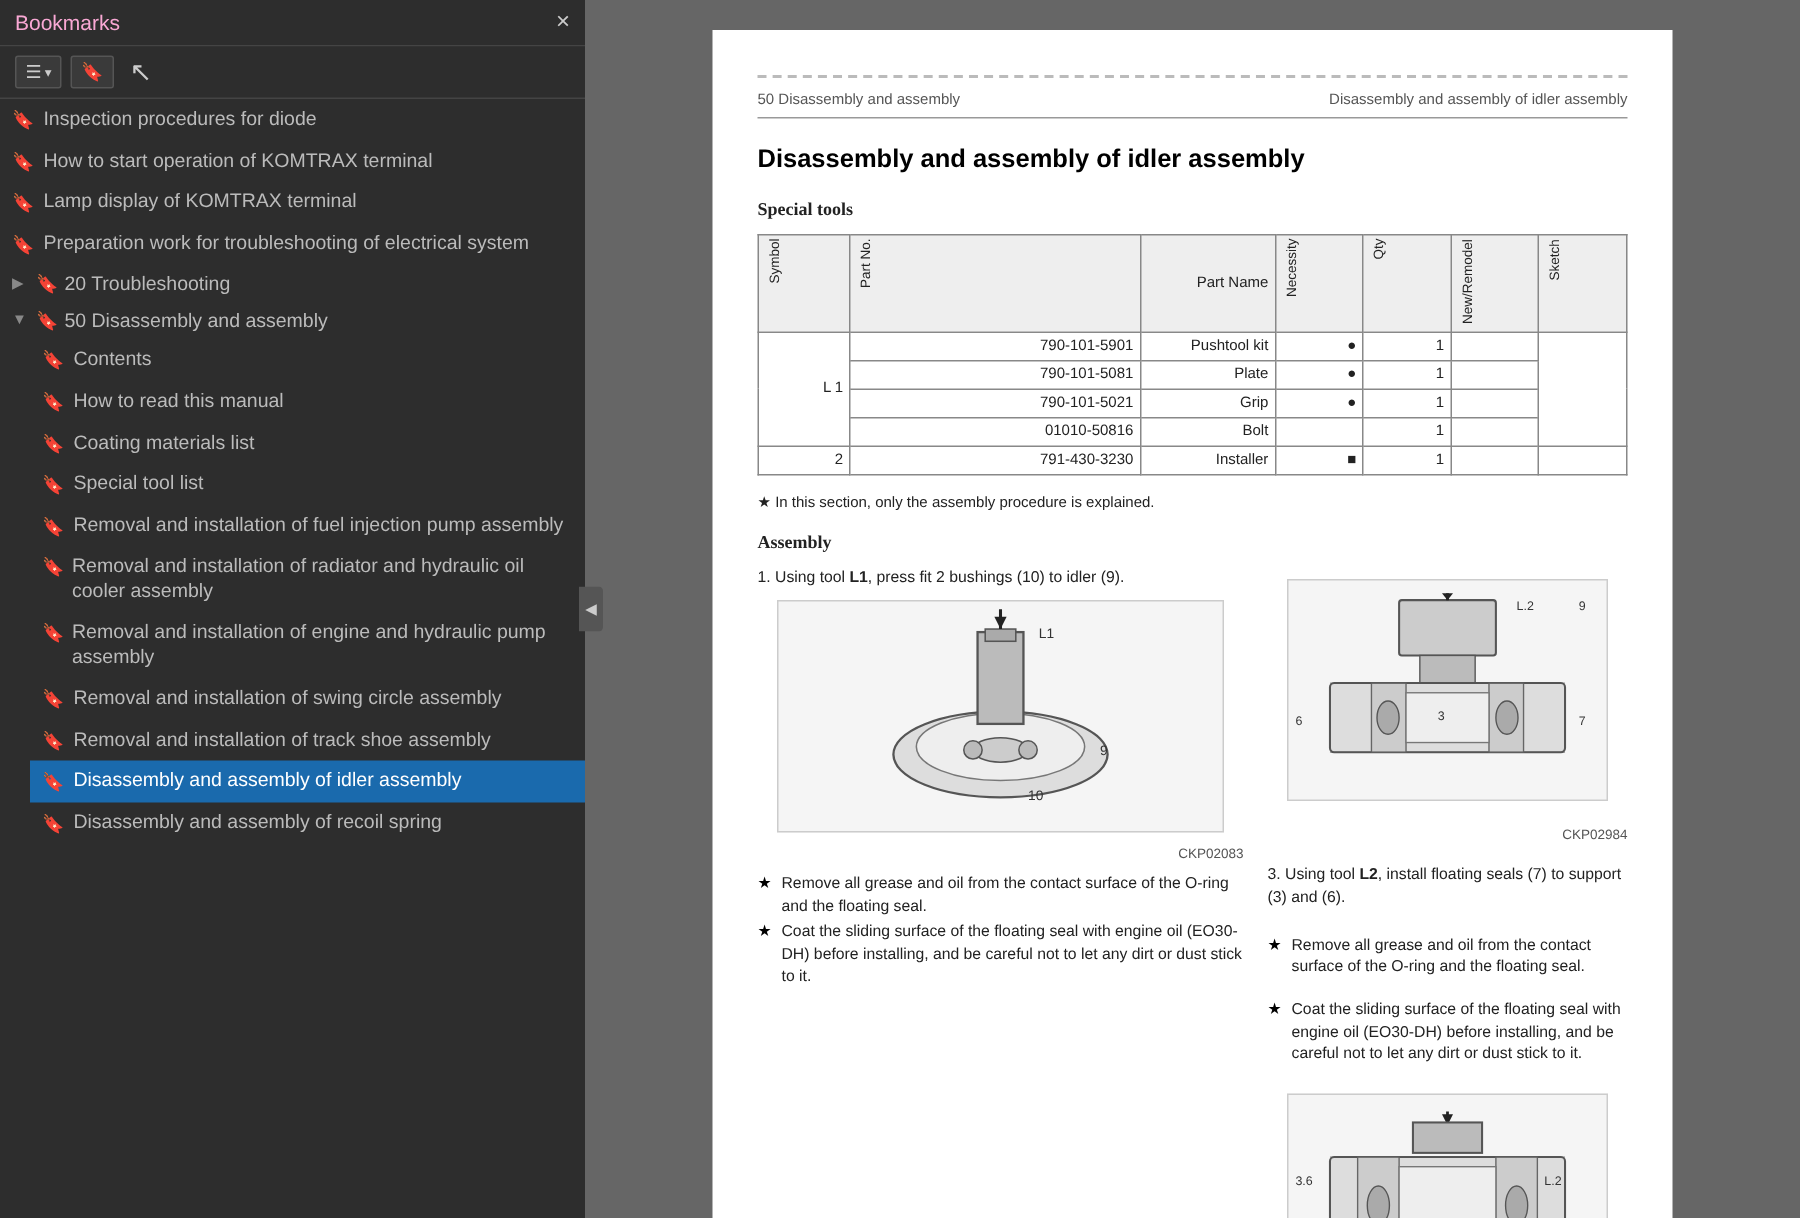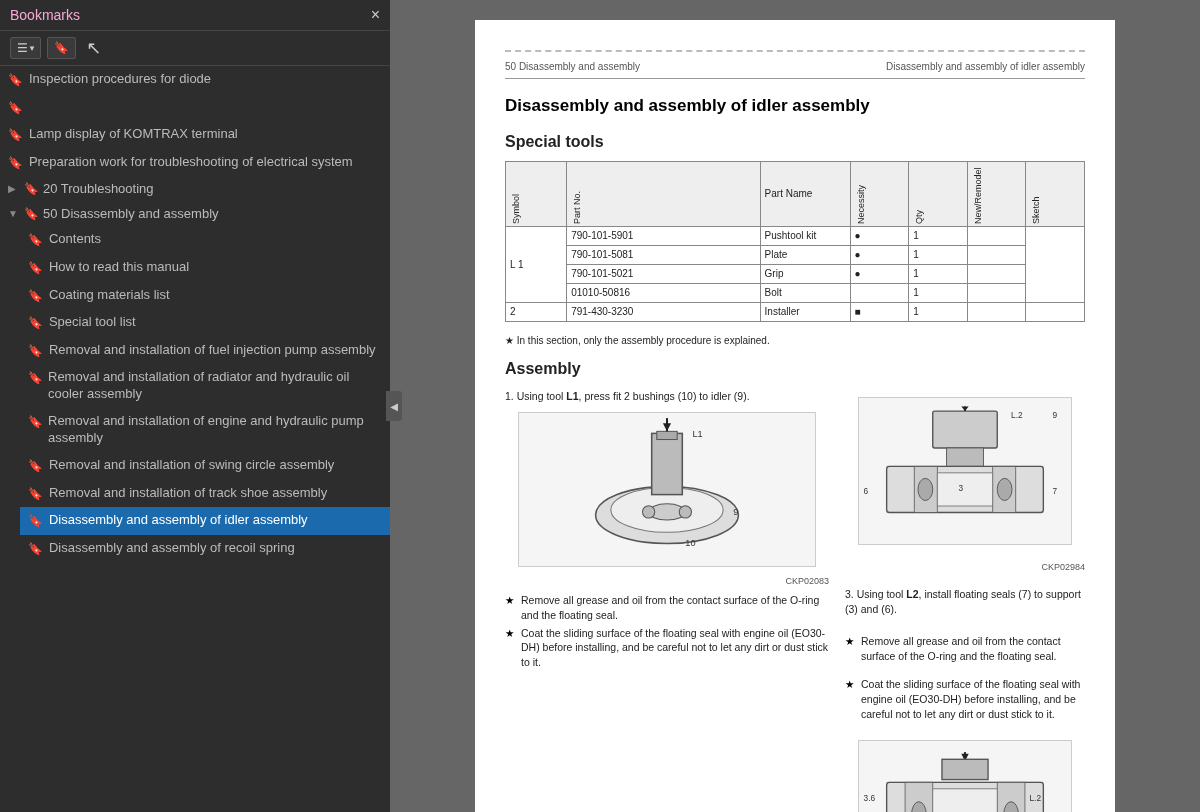--- a/index.html
+++ b/index.html
@@ -187,36 +187,37 @@
     .doc-title {
       font-size: 17px;
       font-weight: bold;
       color: #000;
       margin-bottom: 14px;
       line-height: 1.3;
     }
 
     .section-label {
       font-weight: bold;
-      font-size: 16px;
+      font-size: 12px;
       margin-bottom: 8px;
+      font-family: Liberation Serif, serif;
     }
 
     
     .tools-table {
       width: 100%;
       border-collapse: collapse;
       margin-bottom: 12px;
       font-size: 10px;
     }
 
     .tools-table th, .tools-table td {
       border: 1px solid #888;
       padding: 2px 4px;
-      text-align: left;
+      text-align: right;
     }
 
     .tools-table th {
       background: #eee;
       font-weight: normal;
     }
 
     .rotated-header {
       writing-mode: vertical-rl;
       transform: rotate(180deg);
@@ -333,20 +334,21 @@
   </div>
 
   <div id="sidebar-content">
 
     <div class="bookmark-item">
       <span class="bm-icon">🔖</span>
       <span>Inspection procedures for diode</span>
     </div>
     <div class="bookmark-item">
       <span class="bm-icon">🔖</span>
+      <span>How to start operation of KOMTRAX terminal</span>
     </div>
     <div class="bookmark-item">
       <span class="bm-icon">🔖</span>
       <span>Lamp display of KOMTRAX terminal</span>
     </div>
     <div class="bookmark-item">
       <span class="bm-icon">🔖</span>
       <span>Preparation work for troubleshooting of electrical system</span>
     </div>
 

